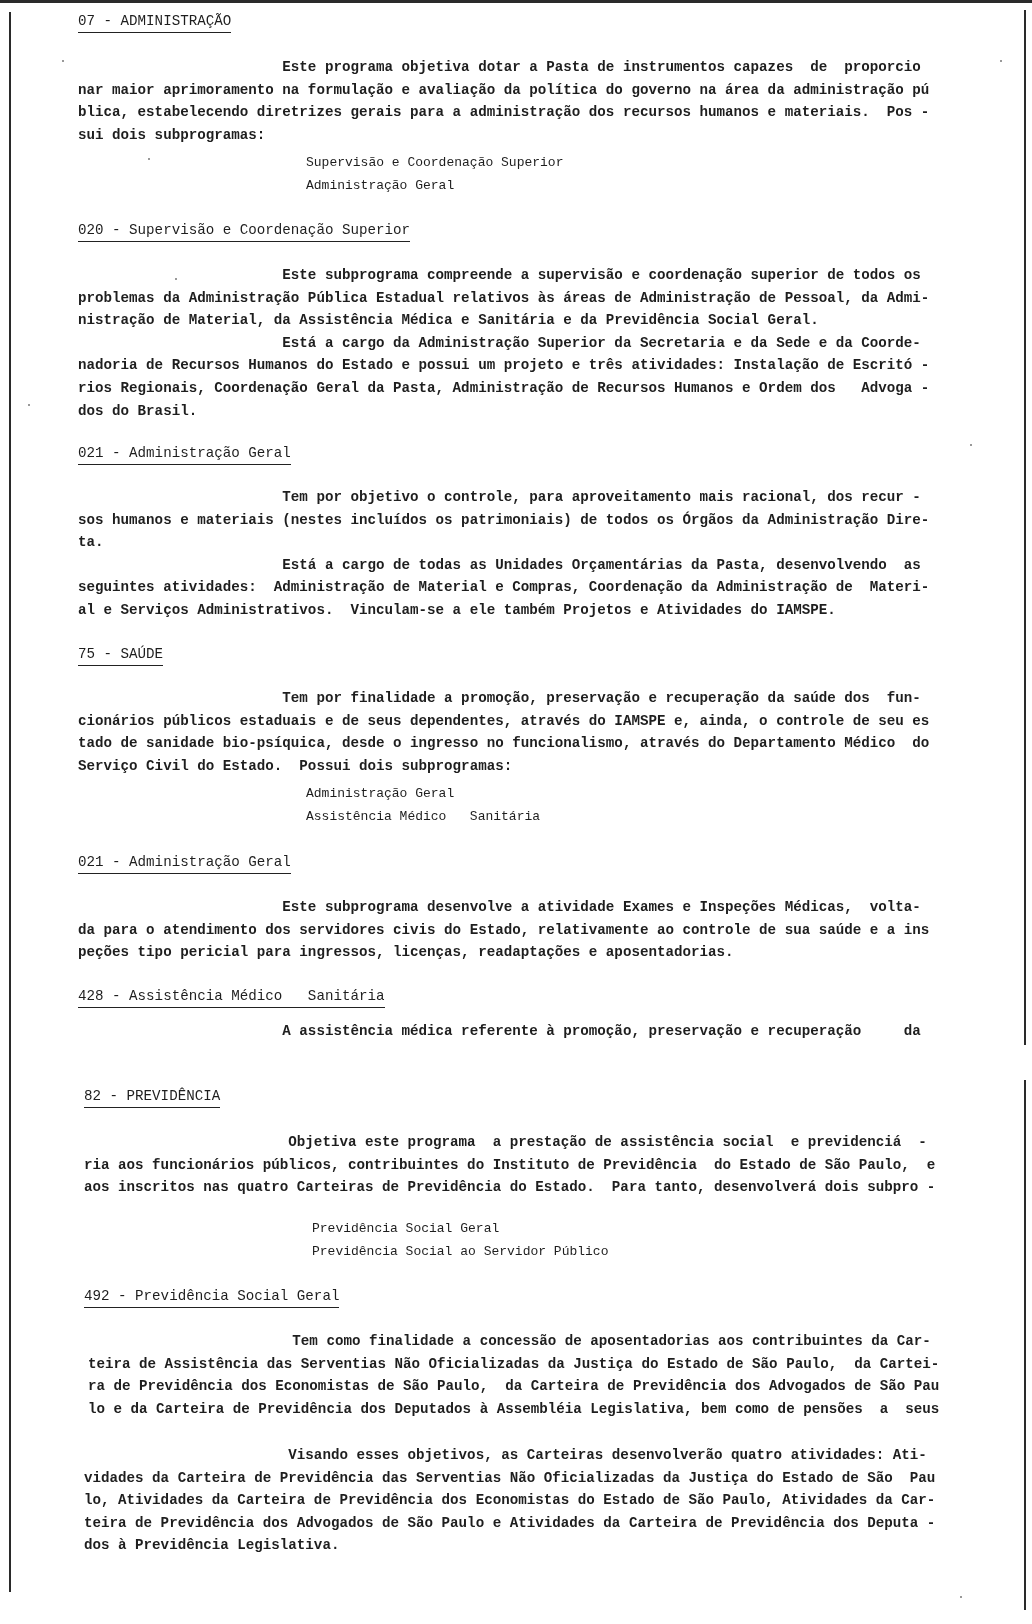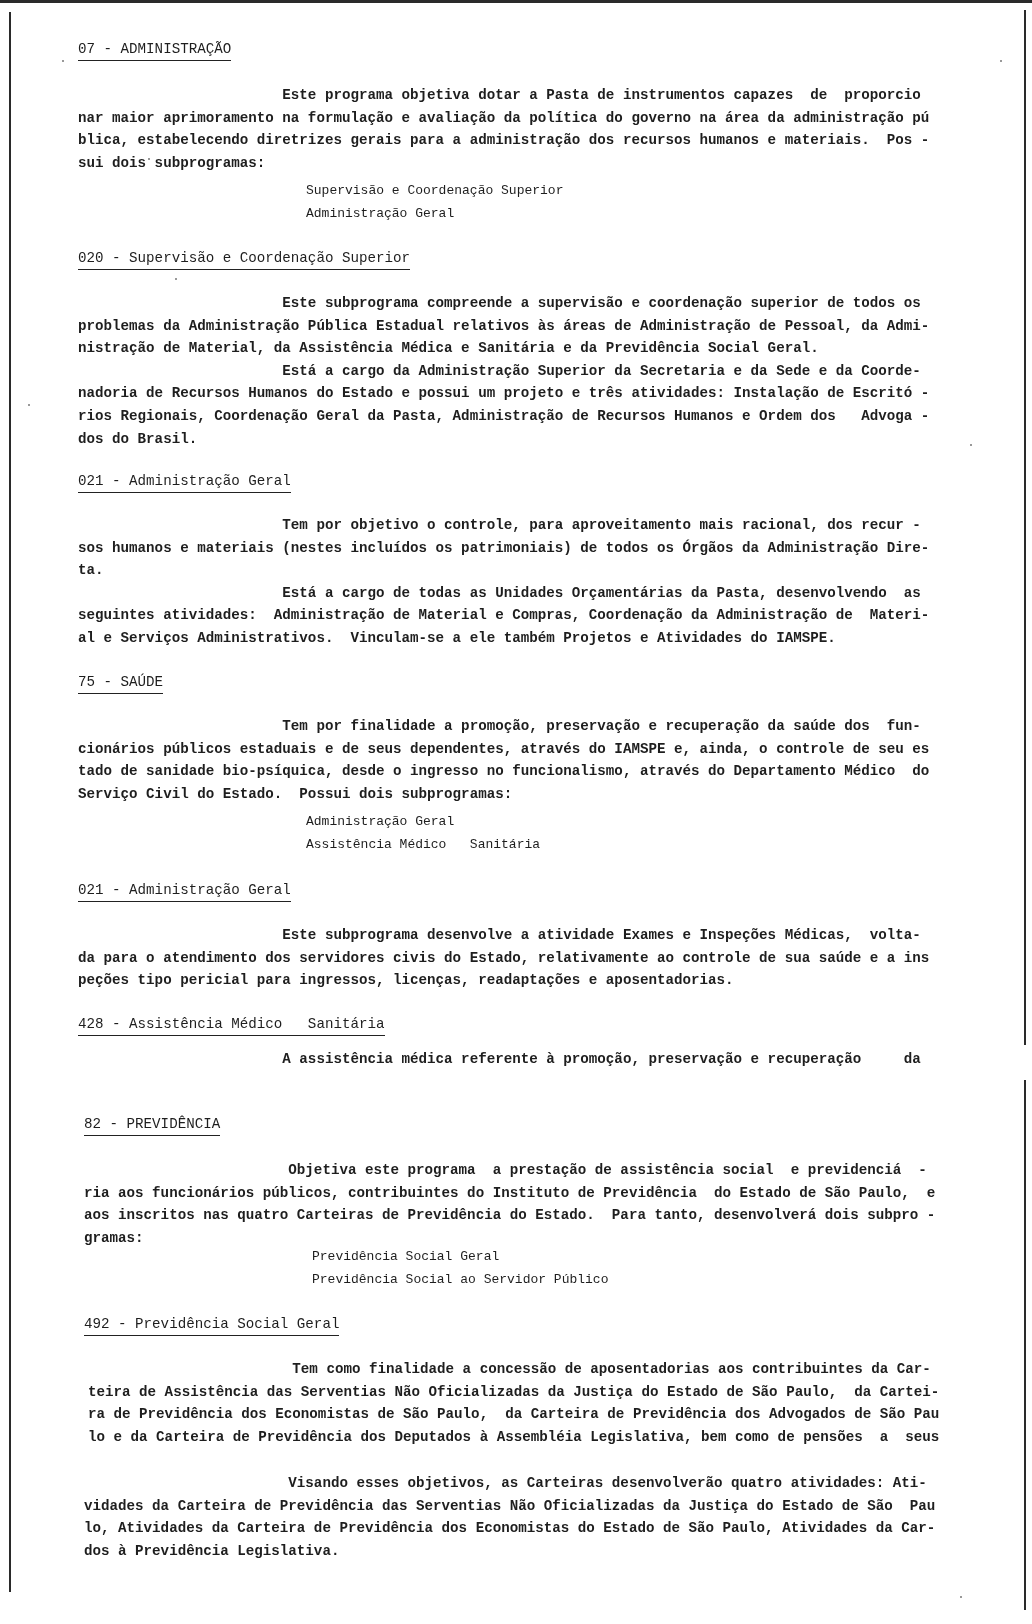--- a/index.html
+++ b/index.html
@@ -6,21 +6,21 @@
   body {
     width: 1032px; height: 1624px; position: relative; overflow: hidden;
     font-family: "Liberation Mono", "DejaVu Sans Mono", monospace;
     color: #1e1e1e;
   }
   .top-rule { position: absolute; left: 0; top: 0; width: 1032px; height: 3px; background: #2a2a2a; }
   .left-rule { position: absolute; left: 9px; top: 12px; width: 2px; height: 1580px; background: #2a2a2a; }
   .right-rule-a { position: absolute; left: 1024px; top: 10px; width: 2px; height: 1035px; background: #2a2a2a; }
   .right-rule-b { position: absolute; left: 1024px; top: 1080px; width: 2px; height: 530px; background: #2a2a2a; }
   .page { position: absolute; left: 78px; top: 0; width: 916px; }
-  .block { position: absolute; left: 0; width: 916px; margin-top: 28px; }
+  .block { position: absolute; left: 0; width: 916px; }
   .heading {
     font-size: 14.2px; line-height: 22px; display: inline-block;
     border-bottom: 1.6px solid #222; padding-bottom: 0px;
     white-space: pre;
   }
   .para {
     font-size: 14.2px; line-height: 22.6px; text-align: justify;
     white-space: normal;
   }
   .line { display: block; white-space: pre; height: 22.6px; font-weight: bold; }
@@ -106,40 +106,40 @@
     <span class="line">                        A assistência médica referente à promoção, preservação e recuperação     da</span>
   </div>
 
   <div class="block" style="top:1085px; left:6px">
     <div class="heading">82 - PREVIDÊNCIA</div>
   </div>
   <div class="block para" style="top:1131px; left:6px">
     <span class="line">                        Objetiva este programa  a prestação de assistência social  e previdenciá  -</span>
     <span class="line">ria aos funcionários públicos, contribuintes do Instituto de Previdência  do Estado de São Paulo,  e</span>
     <span class="line">aos inscritos nas quatro Carteiras de Previdência do Estado.  Para tanto, desenvolverá dois subpro -</span>
-    <span class="line">gramas:</span>
   </div>
   <div class="block" style="top:1218px; left:6px">
     <span class="list-item">Previdência Social Geral</span>
     <span class="list-item">Previdência Social ao Servidor Público</span>
   </div>
 
   <div class="block" style="top:1285px; left:6px">
     <div class="heading">492 - Previdência Social Geral</div>
   </div>
   <div class="block para" style="top:1330px; left:10px">
     <span class="line">                        Tem como finalidade a concessão de aposentadorias aos contribuintes da Car-</span>
     <span class="line">teira de Assistência das Serventias Não Oficializadas da Justiça do Estado de São Paulo,  da Cartei-</span>
     <span class="line">ra de Previdência dos Economistas de São Paulo,  da Carteira de Previdência dos Advogados de São Pau</span>
     <span class="line">lo e da Carteira de Previdência dos Deputados à Assembléia Legislativa, bem como de pensões  a  seus</span>
   </div>
   <div class="block para" style="top:1444px; left:6px">
     <span class="line">                        Visando esses objetivos, as Carteiras desenvolverão quatro atividades: Ati-</span>
     <span class="line">vidades da Carteira de Previdência das Serventias Não Oficializadas da Justiça do Estado de São  Pau</span>
     <span class="line">lo, Atividades da Carteira de Previdência dos Economistas do Estado de São Paulo, Atividades da Car-</span>
+    <span class="line">teira de Previdência dos Advogados de São Paulo e Atividades da Carteira de Previdência dos Deputa -</span>
     <span class="line">dos à Previdência Legislativa.</span>
   </div>
 </div>
 
 <div class="speck" style="left:62px;top:60px"></div>
 <div class="speck" style="left:148px;top:158px"></div>
 <div class="speck" style="left:175px;top:278px"></div>
 <div class="speck" style="left:28px;top:404px"></div>
 <div class="speck" style="left:1000px;top:60px"></div>
 <div class="speck" style="left:970px;top:444px"></div>

